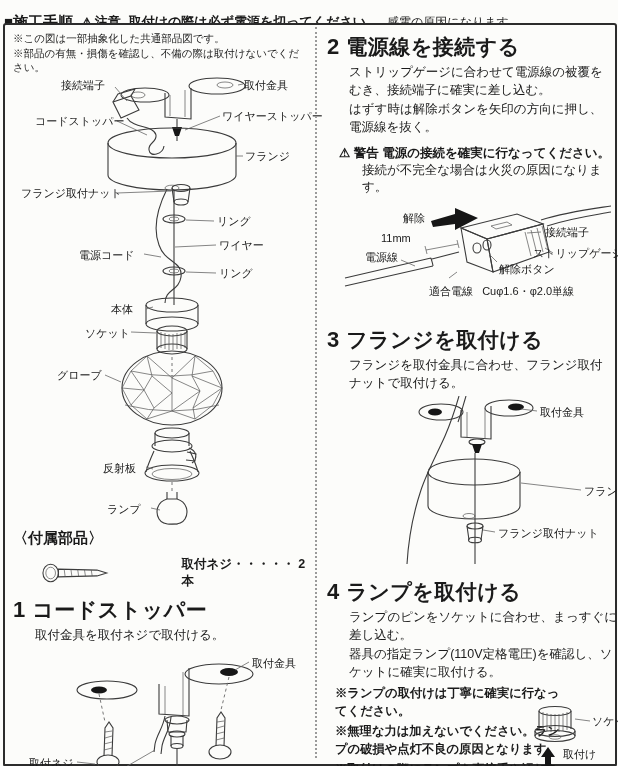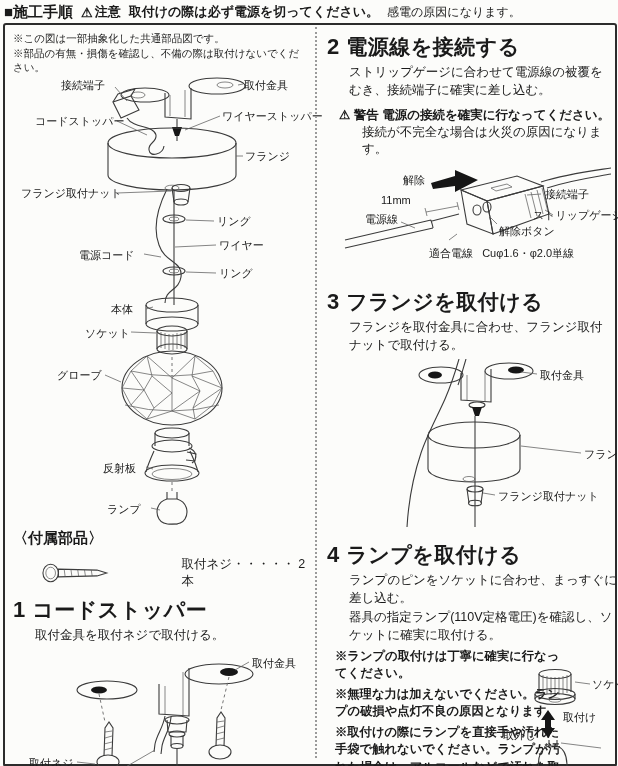--- a/index.html
+++ b/index.html
@@ -1,19 +1,19 @@
 <!DOCTYPE html>
 <html><head>
 <meta charset="utf-8">
 <style>
   html,body{margin:0;padding:0;background:#e8e8e6;}
   .page{position:relative;width:618px;height:766px;background:#fcfcfa;
         font-family:"Liberation Sans",sans-serif;color:#1a1a1a;overflow:hidden;}
   
-  .hdr{position:absolute;left:4px;top:2px;width:610px;height:20px;display:flex;align-items:center;gap:8px;}
+  .hdr{position:absolute;left:4px;top:12px;width:610px;height:20px;display:flex;align-items:center;gap:8px;}
   .hdr .t{font-size:15px;font-weight:bold;}
   .hdr .cau{font-size:13px;font-weight:bold;display:flex;align-items:center;gap:2px;}
   .hdr .cb{font-size:13px;font-weight:bold;}
   .hdr .cn{font-size:12px;}
   .tri{font-size:13px;font-weight:bold;}
   
   .box{position:absolute;left:3px;top:23px;width:610px;height:739px;
        border:2px solid #2c2c2c;border-bottom-width:3px;border-radius:3px;background:#fcfcfa;}
   .colL{position:absolute;left:2px;top:2px;width:306px;height:731px;}
   .colR{position:absolute;left:310px;top:2px;width:298px;height:731px;border-left:2px dotted #9a9a9a;padding-left:4px;box-sizing:border-box;}
@@ -23,21 +23,21 @@
   .dl{position:absolute;font-size:11px;white-space:nowrap;}
   svg{display:block;}
   .ln{stroke:#3b3b3b;fill:none;stroke-width:1.1;}
   .thin{stroke:#555;fill:none;stroke-width:0.7;}
   .lead{stroke:#666;fill:none;stroke-width:0.8;}
   .dash{stroke:#666;stroke-width:0.9;stroke-dasharray:3,3;fill:none;}
   .blk{fill:#161616;stroke:none;}
   
   .acc-h{font-size:15px;font-weight:bold;margin:4px 0 0 6px;}
   .acc-row{display:flex;align-items:center;margin:8px 0 0 34px;font-size:12.5px;}
-  .acc-row .lbl{margin-left:71px;}
+  .acc-row .lbl{margin-left:71px;font-weight:bold;}
   .step-h{display:flex;align-items:baseline;gap:7px;margin:6px 0 0 6px;}
   .step-h .num{font-size:22px;font-weight:bold;}
   .step-h .ttl{font-size:21px;font-weight:bold;letter-spacing:0.5px;}
   .step-b{font-size:12.5px;line-height:1.45;margin:2px 0 0 28px;width:262px;}
   .warn{margin:8px 0 0 18px;width:272px;}
   .warn .w1{font-size:12.5px;font-weight:bold;}
   .warn .w2{font-size:12.5px;margin-left:23px;}
   .notes{position:relative;margin:4px 0 0 14px;min-height:202px;}
   .nitem{font-size:12.3px;font-weight:bold;line-height:1.42;width:228px;margin-top:3px;}
 </style>
@@ -196,20 +196,21 @@
       </div>
     </div>
 
     <div class="colR">
 
       <div class="step-h">
         <span class="num">2</span>
         <span class="ttl">電源線を接続する</span>
       </div>
       <div class="step-b">ストリップゲージに合わせて電源線の被覆をむき、接続端子に確実に差し込む。</div>
+      <div class="step-b" style="margin-top:1px">はずす時は解除ボタンを矢印の方向に押し、電源線を抜く。</div>
       <div class="warn">
         <div class="w1">
           <span>⚠</span>
           <span>警告</span>
           <span>電源の接続を確実に行なってください。</span>
         </div>
         <div class="w2">接続が不完全な場合は火災の原因になります。</div>
       </div>
 
       <div class="diag" style="height:116px;margin-top:8px">

